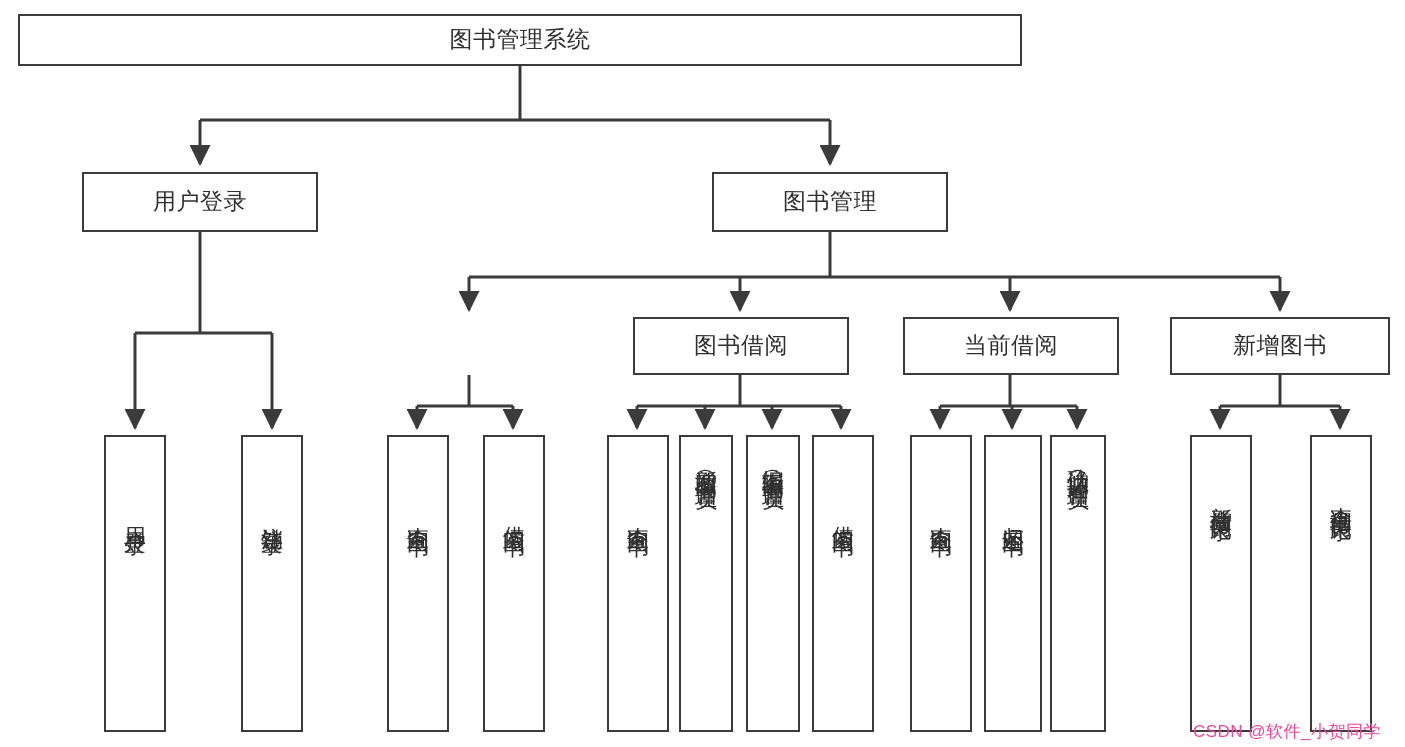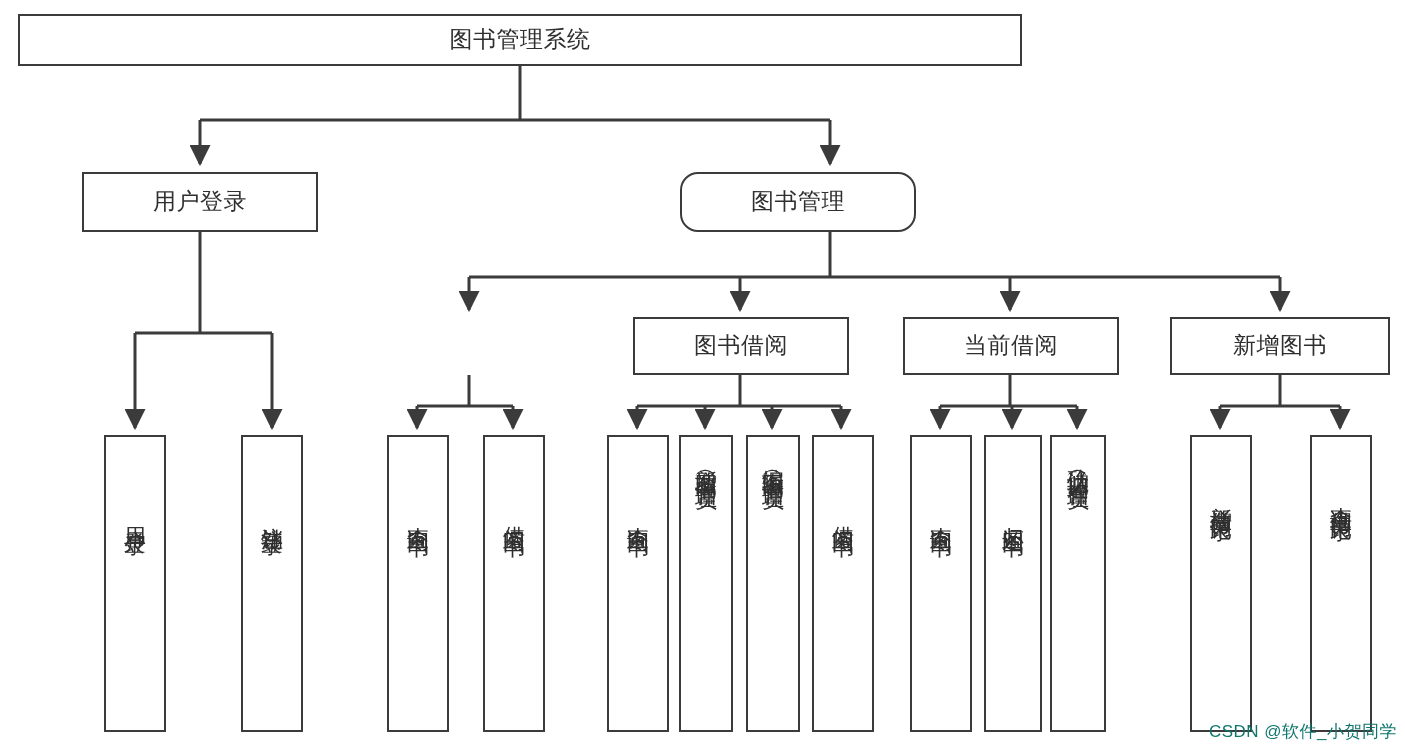--- a/index.html
+++ b/index.html
@@ -65,24 +65,24 @@
     margin-top: 68px;
   }
   .node.vert.midlow .lbl {
     margin-top: 48px;
   }
   .node.vert.high .lbl {
     margin-top: 10px;
   }
   #watermark {
     position: absolute;
-    right: 8px;
+    right: 24px;
     bottom: 4px;
     font-size: 17px;
-    color: #0f766e;
+    color: #ec4899;
     letter-spacing: 0.5px;
     white-space: nowrap;
     user-select: none;
   }
 </style>
 </head>
 <body>
 
 <div id="canvas">
 
@@ -136,21 +136,21 @@
     </g>
   </svg>
 
   <div class="node horiz" style="left:18px; top:14px; width:1004px; height:52px;">
     <span class="lbl">图书管理系统</span>
   </div>
 
   <div class="node horiz" style="left:82px; top:172px; width:236px; height:60px;">
     <span class="lbl">用户登录</span>
   </div>
-  <div class="node horiz" style="left:680px; top:172px; width:236px; height:60px;border-radius:18px;">
+  <div class="node horiz" style="left:712px; top:172px; width:236px; height:60px;">
     <span class="lbl">图书管理</span>
   </div>
 
   <div class="node horiz" style="left:633px; top:317px; width:216px; height:58px;">
     <span class="lbl">图书借阅</span>
   </div>
   <div class="node horiz" style="left:903px; top:317px; width:216px; height:58px;">
     <span class="lbl">当前借阅</span>
   </div>
   <div class="node horiz" style="left:1170px; top:317px; width:220px; height:58px;">

